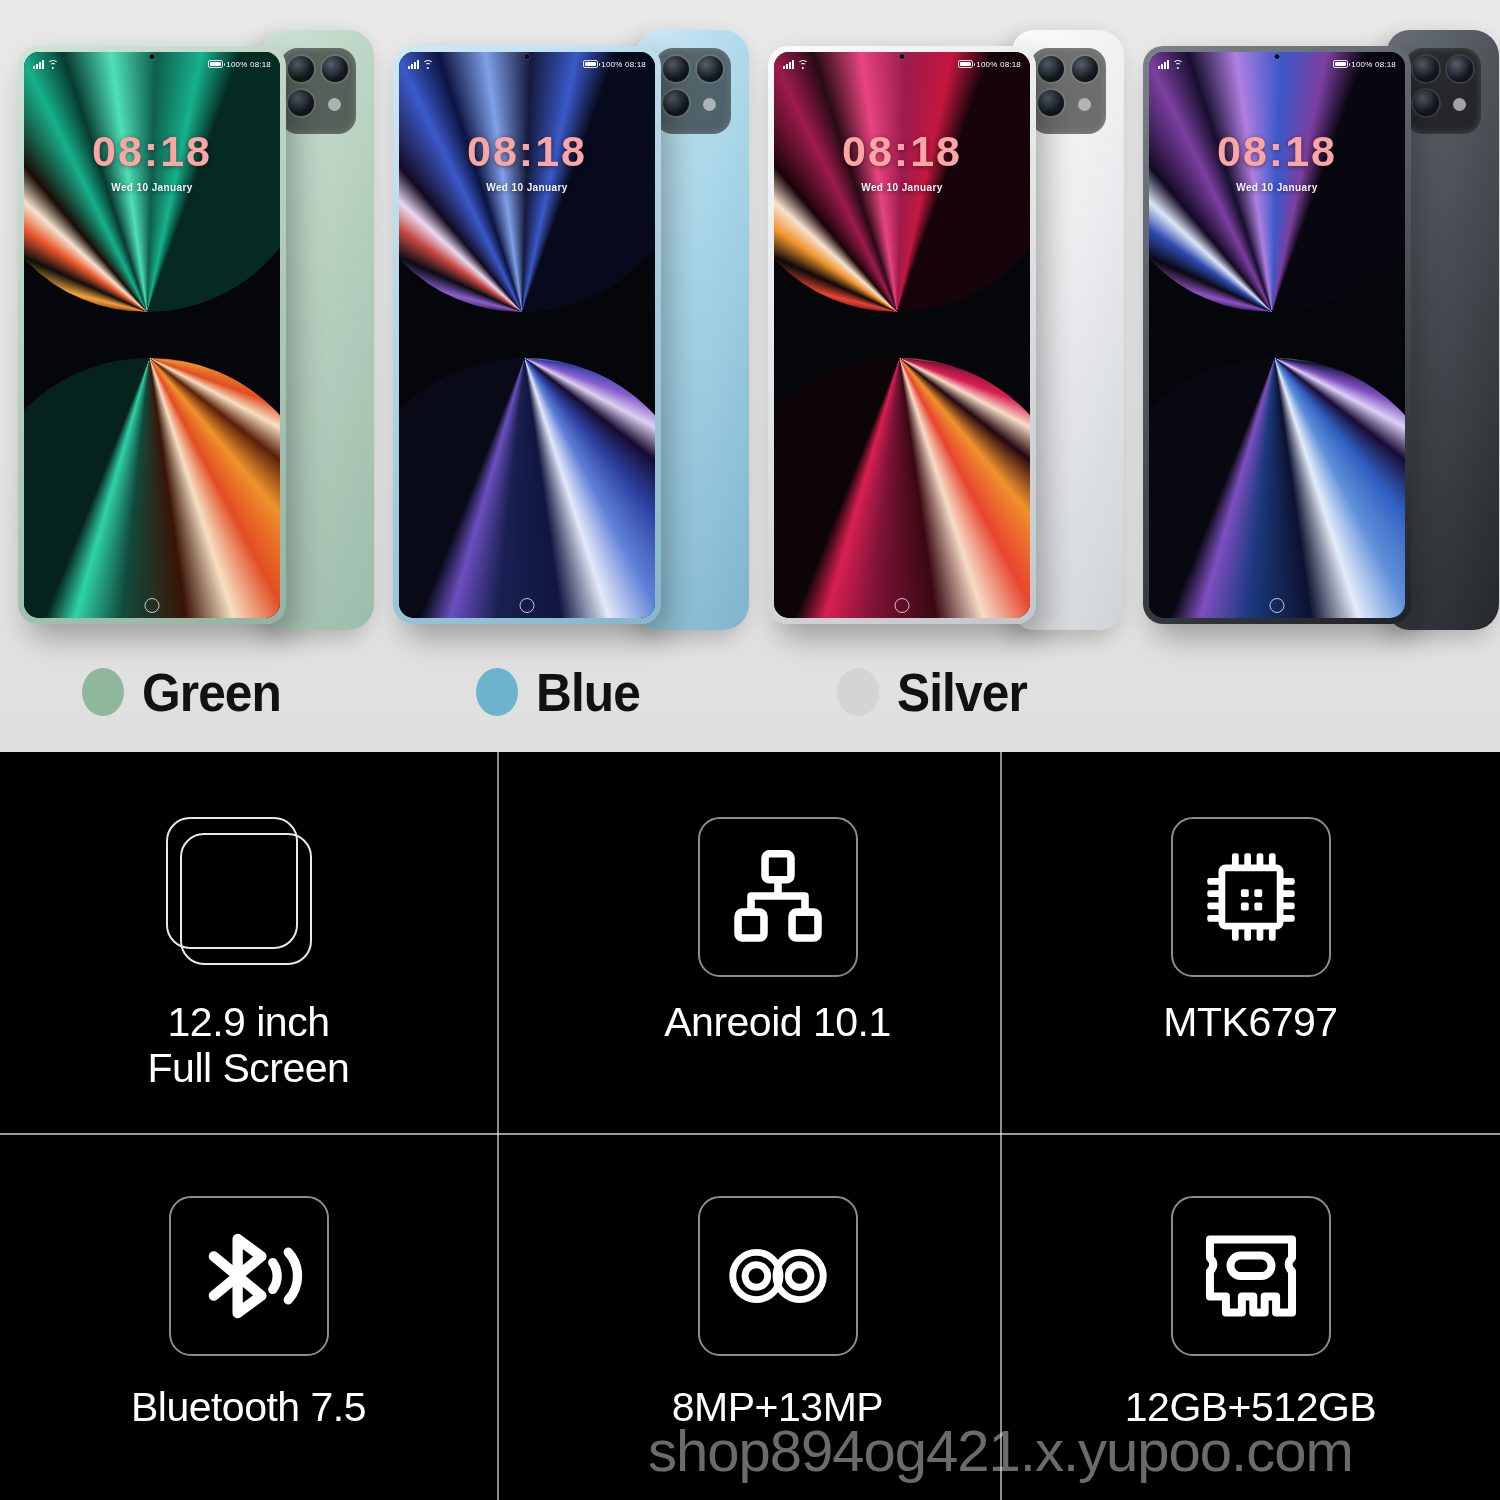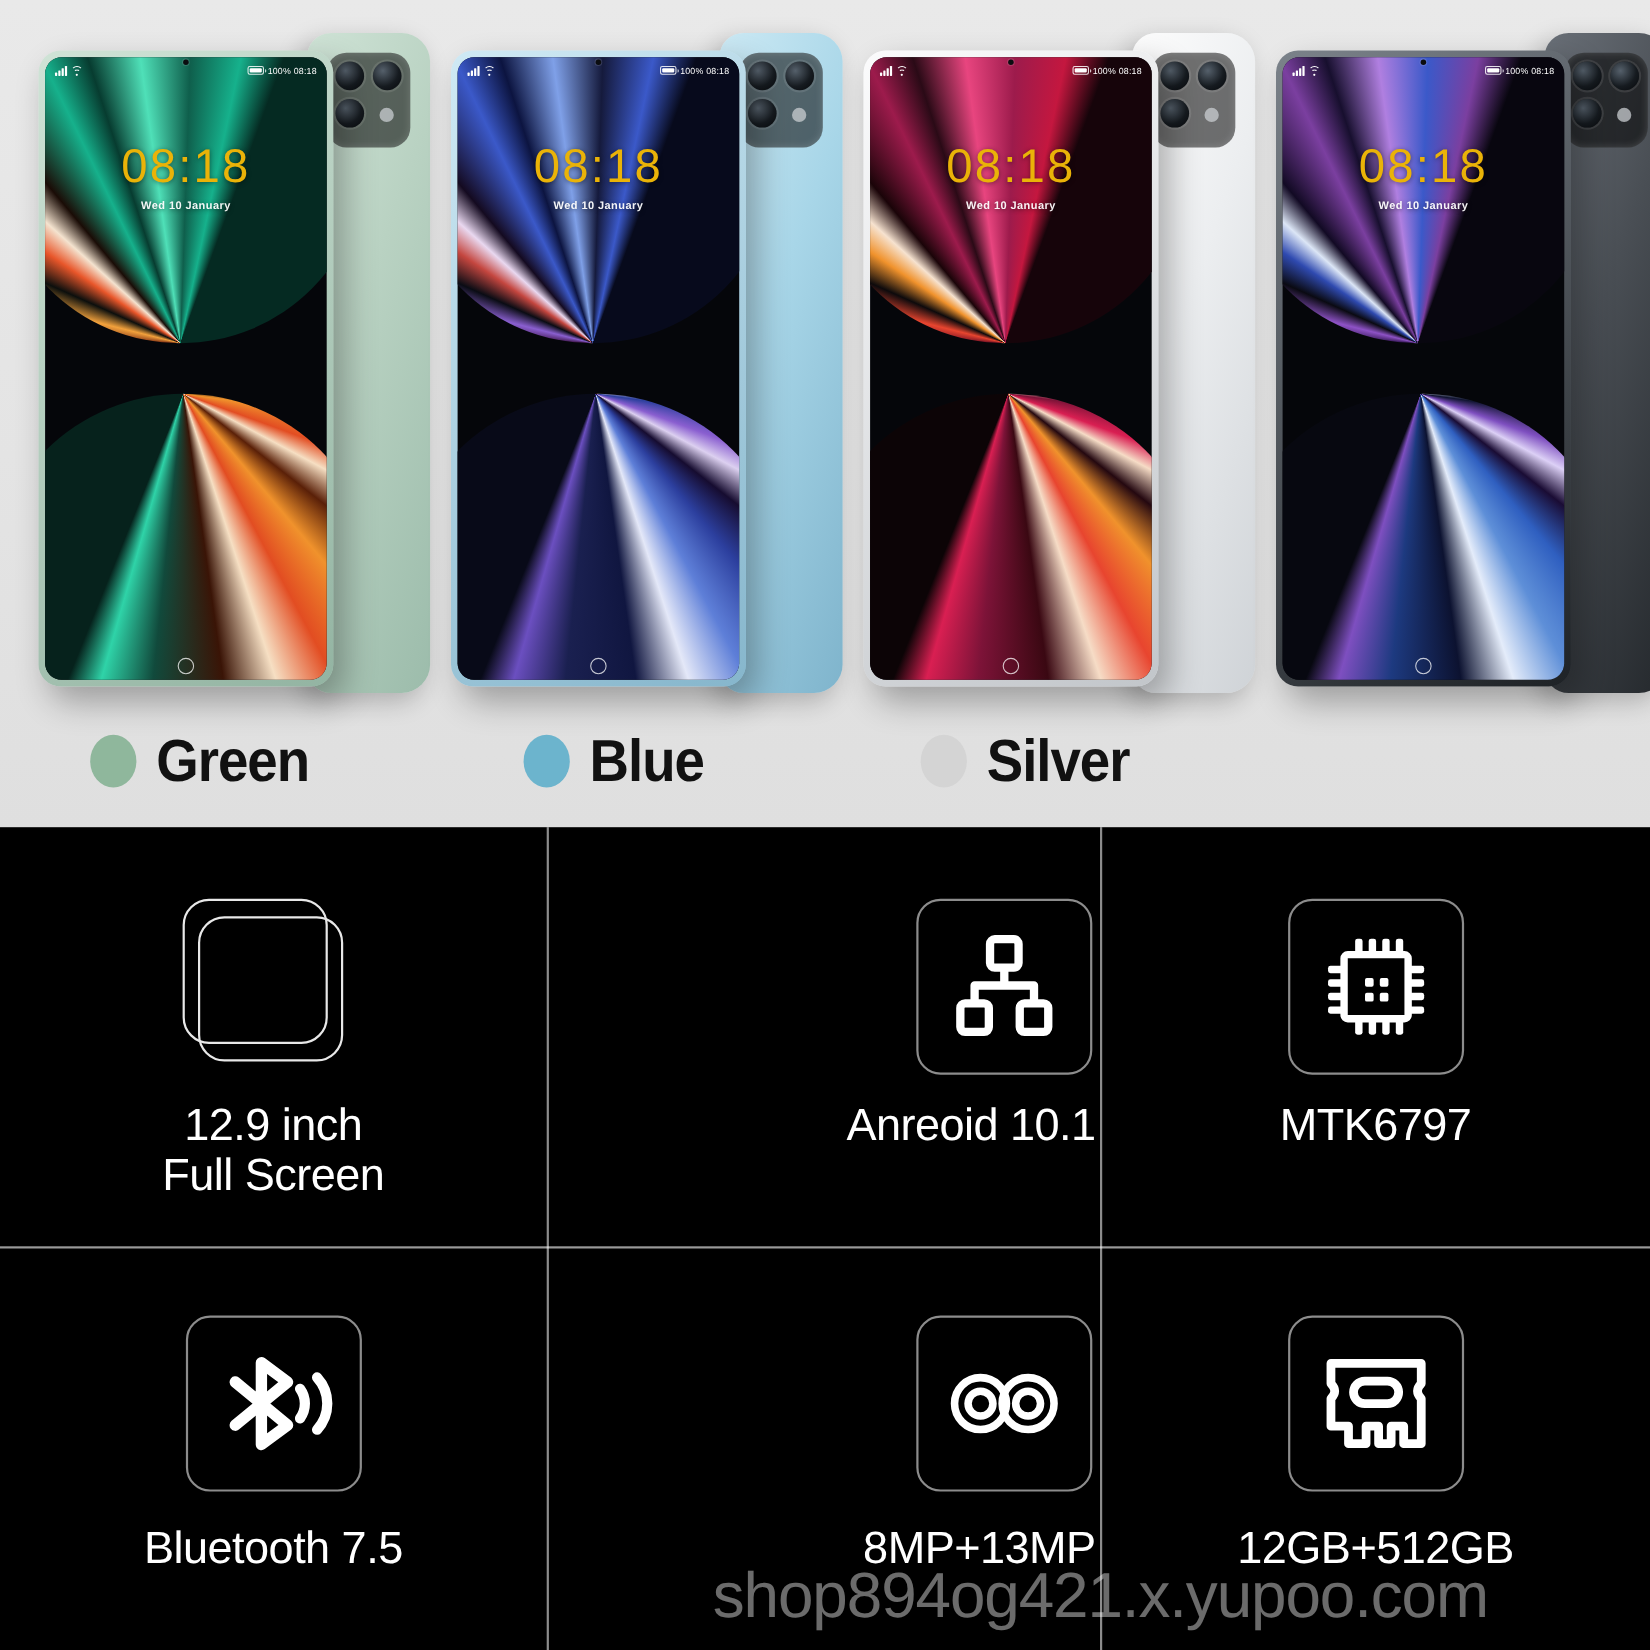--- a/index.html
+++ b/index.html
@@ -10,21 +10,21 @@
     overflow: hidden;
   }
   #page { position: relative; width: 1500px; height: 1500px; }
 
   
   .showcase {
     position: absolute; left: 0; top: 0;
     width: 1500px; height: 752px;
     background: linear-gradient(180deg,#e9e9e9 0%, #e4e4e4 55%, #dfdfdf 100%);
   }
-  .variant { position: absolute; top: 18px; width: 375px; height: 620px; margin-left: 17px; }
+  .variant { position: absolute; top: 18px; width: 375px; height: 620px; }
   .variant.v0 { left: 0; }
   .variant.v1 { left: 375px; }
   .variant.v2 { left: 750px; }
   .variant.v3 { left: 1125px; }
 
   
   .backbody {
     position: absolute; top: 12px; left: 262px;
     width: 112px; height: 600px;
     border-radius: 22px 26px 26px 22px;
@@ -112,21 +112,21 @@
 
   .notchcam {
     position: absolute; top: 2px; left: 50%; transform: translateX(-50%);
     width: 5px; height: 5px; border-radius: 50%;
     background: #0b0d10; box-shadow: 0 0 0 1px rgba(255,255,255,.12);
   }
 
   
   .lock { position: absolute; top: 78px; left: 0; right: 0; text-align: center; }
   .lock .clock {
-    font-size: 43px; font-weight: 400; color: #eab308;
+    font-size: 43px; font-weight: 700; color: #fca5a5;
     letter-spacing: 2px; line-height: 1;
     text-shadow: 0 1px 5px rgba(0,0,0,.45);
     font-family: "Liberation Sans", sans-serif;
   }
   .lock .date {
     margin-top: 9px; font-size: 10px; color: rgba(255,255,255,.95);
     letter-spacing: .4px; text-shadow: 0 1px 4px rgba(0,0,0,.5); font-weight: bold;
   }
   .homeind {
     position: absolute; bottom: 5px; left: 50%; transform: translateX(-50%);
@@ -160,21 +160,21 @@
   .vline.a { left: 497px; }
   .vline.b { left: 1000px; }
   .hline { position: absolute; left: 0; top: 381px; width: 1500px; height: 1.5px; background: rgba(255,255,255,.60); }
 
   .cell {
     position: absolute; width: 497px; height: 381px;
     display: flex; flex-direction: column; align-items: center;
     justify-content: flex-start;
   }
   .cell.r0 { top: 0; } .cell.r1 { top: 381px; }
-  .cell.x0 { left: 0; } .cell.x1 { left: 499px; align-items: flex-end; } .cell.x2 { left: 1002px; }
+  .cell.x0 { left: 0; } .cell.x1 { left: 529px; } .cell.x2 { left: 1002px; }
 
   .iconbox {
     margin-top: 62px;
     width: 166px; height: 166px;
     display: flex; align-items: center; justify-content: center;
   }
   .speclabel {
     margin-top: 20px;
     color: #fff; font-size: 41px; font-weight: 400;
     text-align: center; line-height: 1.12; letter-spacing: -.5px;

